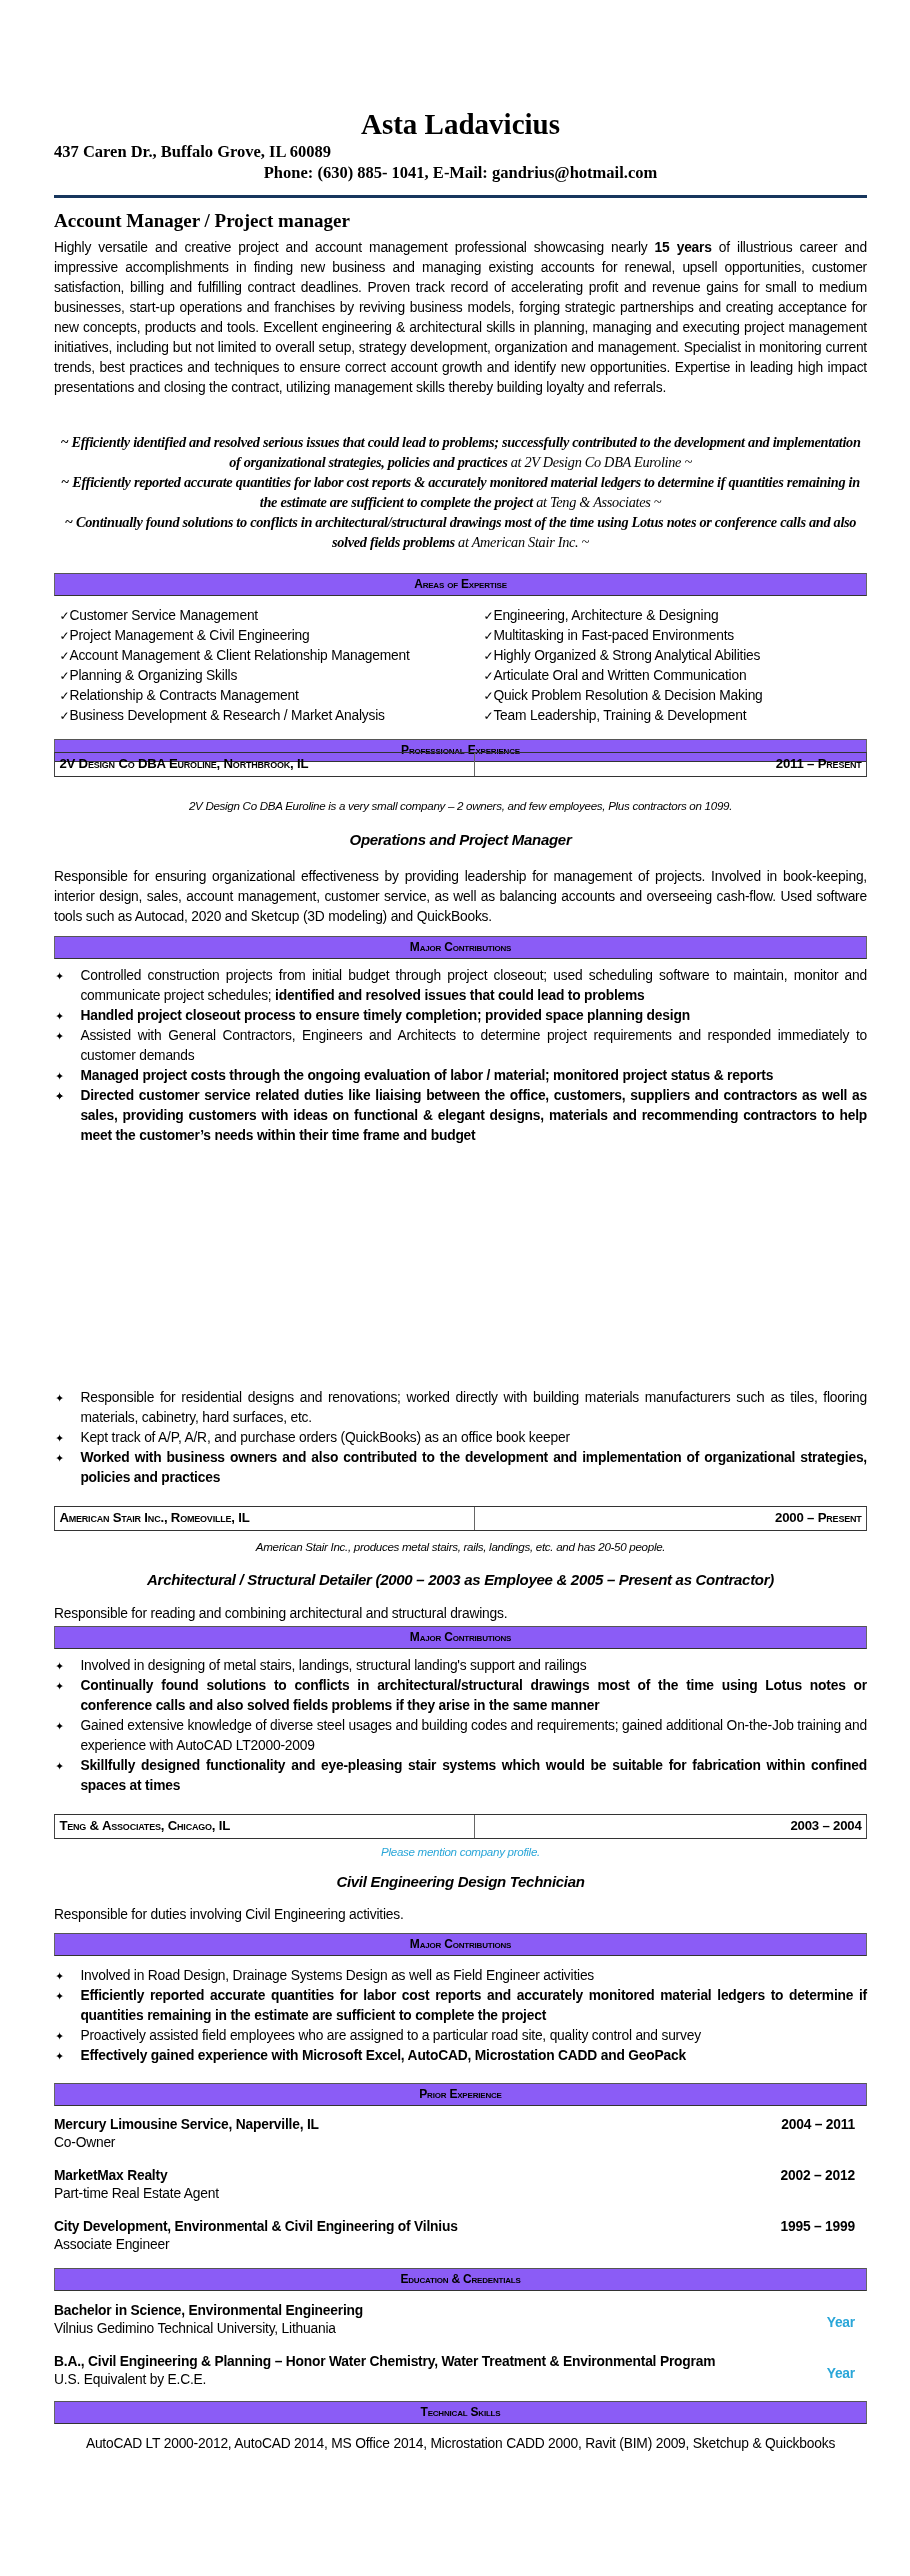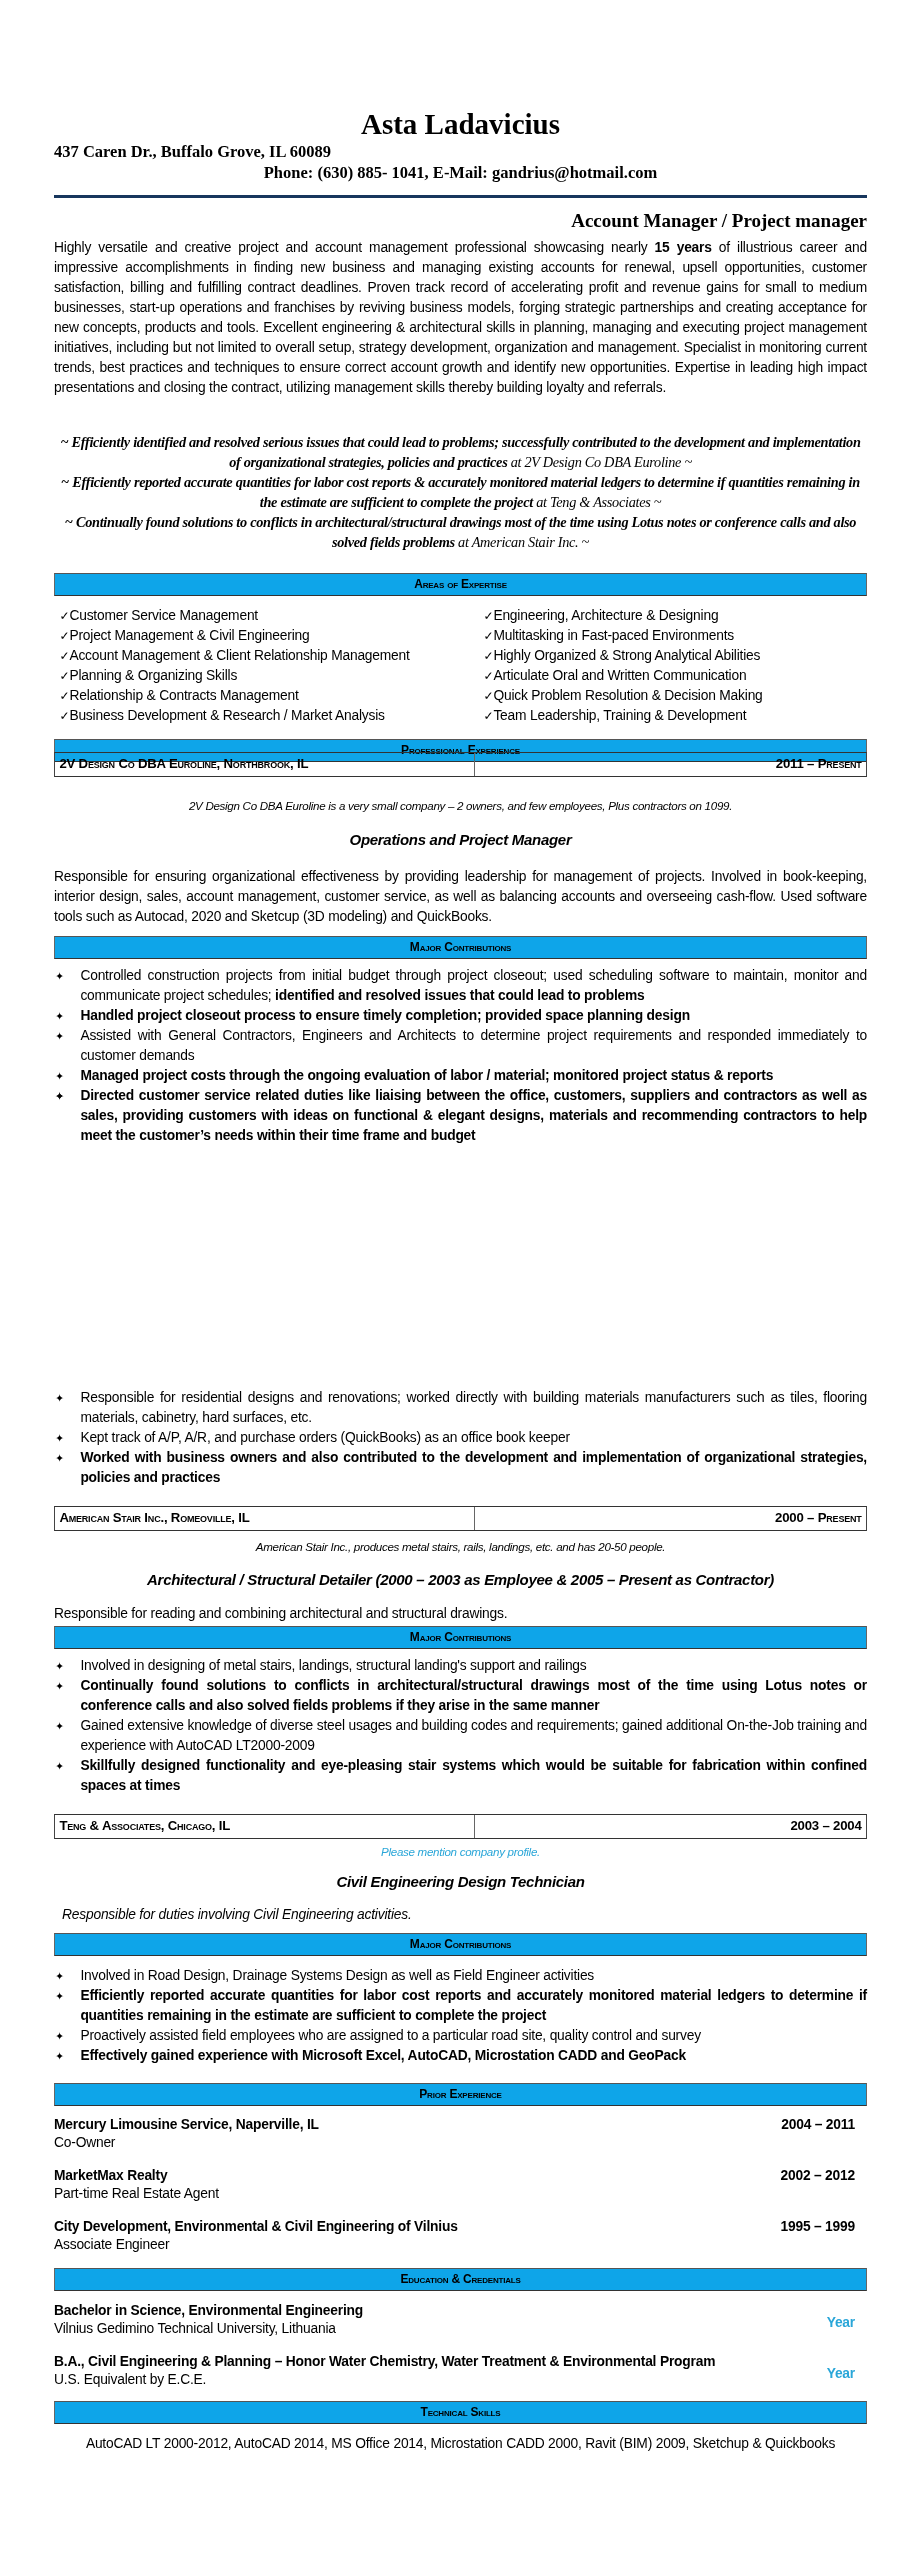--- a/index.html
+++ b/index.html
@@ -15,38 +15,38 @@
       position: absolute;
       left: 54px;
       width: 813px;
     }
 
     
     .hdr-name { position: absolute; top: 108px; left: 0; width: 100%; text-align: center; font-family: "Liberation Serif", serif; font-weight: bold; font-size: 29px; line-height: 33px; }
     .hdr-addr { position: absolute; top: 142px; left: 0; width: 100%; text-align: left; font-family: Liberation Serif, serif; font-weight: bold; font-size: 16.5px; line-height: 20px; }
     .hdr-contact { position: absolute; top: 163px; left: 0; width: 100%; text-align: center; font-family: "Liberation Serif", serif; font-weight: bold; font-size: 16.5px; line-height: 20px; }
     .hdr-rule { position: absolute; top: 195px; left: 0; width: 100%; height: 2.8px; background: #17365d; }
-    .headline { position: absolute; top: 210px; left: 0; width: 100%; text-align: right; font-family: "Liberation Serif", serif; font-weight: bold; font-size: 19px; line-height: 22px; }
+    .headline { position: absolute; top: 210px; left: 0; width: 100%; text-align: left; font-family: "Liberation Serif", serif; font-weight: bold; font-size: 19px; line-height: 22px; }
 
     .body-text {
       font-size: 13.8px;
       line-height: 20px;
       text-align: justify;
       letter-spacing: -0.2px;
       word-spacing: 0px;
     }
     .summary { position: absolute; top: 238px; left: 0; width: 100%; }
 
     .highlights { position: absolute; top: 432px; left: 0; width: 100%; text-align: center; font-family: "Liberation Serif", serif; font-style: italic; font-weight: bold; font-size: 14.3px; line-height: 20px; letter-spacing: -0.3px; }
     .highlights .co { font-weight: normal; }
 
     .section-bar {
       position: absolute; left: 0; width: 100%;
       height: 23px;
-      background: #0ea5e9;
+      background: #8b5cf6;
       border-top: 1.1px solid #555;
       border-bottom: 1.7px solid #333;
       border-left: 0.6px solid #666;
       border-right: 0.6px solid #666;
       box-sizing: border-box;
       text-align: center;
       font-weight: bold;
       font-size: 12px;
       line-height: 21px;
       font-variant: small-caps;
@@ -171,21 +171,21 @@
     <div class="b"><span class="star">✦</span><span>Gained extensive knowledge of diverse steel usages and building codes and requirements; gained additional On-the-Job training and experience with AutoCAD LT2000-2009</span><b></b></div>
     <div class="b"><span class="star">✦</span><span></span><b>Skillfully designed functionality and eye-pleasing stair systems which would be suitable for fabrication within confined spaces at times</b></div>
   </div>
 
   <div class="company-row" style="top:1814px;">
     <div class="left">Teng &amp; Associates, Chicago, IL</div>
     <div class="right">2003 – 2004</div>
   </div>
   <div class="company-desc blue" style="top:1844px;">Please mention company profile.</div>
   <div class="job-title" style="top:1872px;">Civil Engineering Design Technician</div>
-  <div class="body-text" style="position:absolute; top:1905px; left:8px; width:100%;font-style:italic;">Responsible for duties involving Civil Engineering activities.</div>
+  <div class="body-text" style="position:absolute; top:1905px; left:0; width:100%;">Responsible for duties involving Civil Engineering activities.</div>
   <div class="section-bar" style="top:1933px;">Major Contributions</div>
   <div class="bullets" style="top:1966px;">
     <div class="b"><span class="star">✦</span><span>Involved in Road Design, Drainage Systems Design as well as Field Engineer activities</span><b></b></div>
     <div class="b"><span class="star">✦</span><span></span><b>Efficiently reported accurate quantities for labor cost reports and accurately monitored material ledgers to determine if quantities remaining in the estimate are sufficient to complete the project</b></div>
     <div class="b"><span class="star">✦</span><span>Proactively assisted field employees who are assigned to a particular road site, quality control and survey</span><b></b></div>
     <div class="b"><span class="star">✦</span><span></span><b>Effectively gained experience with Microsoft Excel, AutoCAD, Microstation CADD and GeoPack</b></div>
   </div>
 
   <div class="section-bar" style="top:2083px;">Prior Experience</div>
   <div class="prior" style="top:2116px;">

